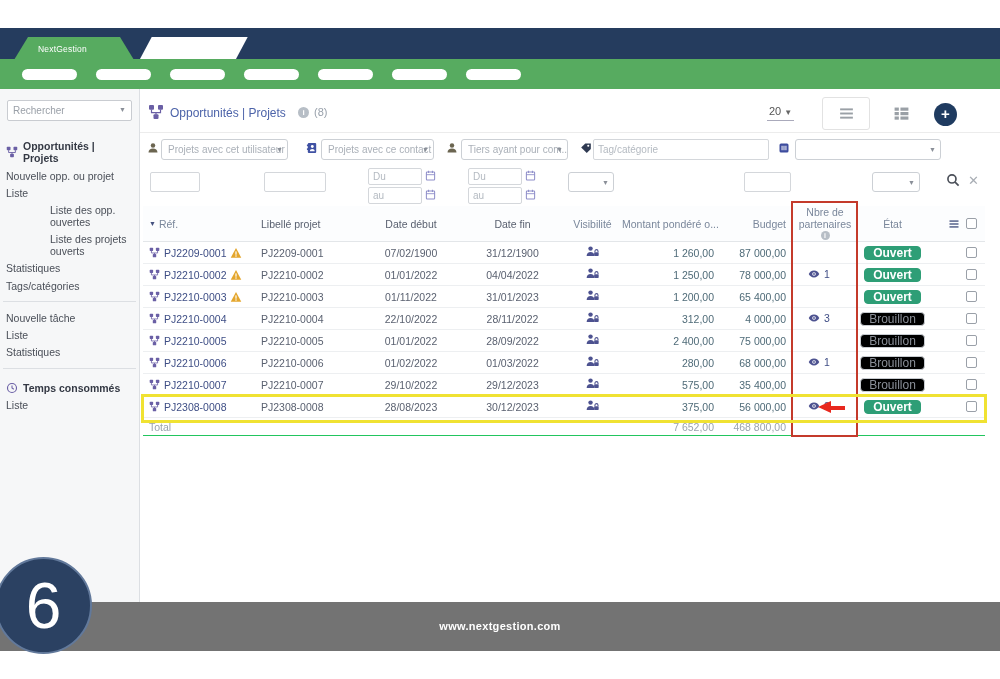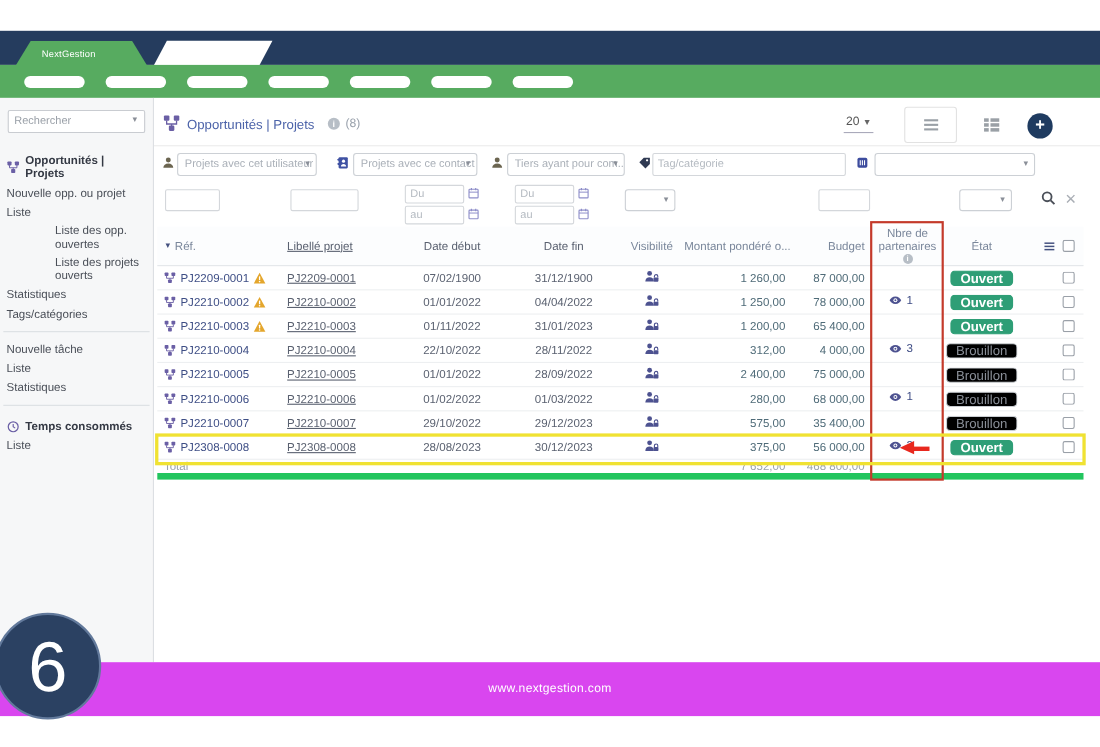--- a/index.html
+++ b/index.html
@@ -62,50 +62,50 @@
   .finput::placeholder{color:#b4bac1;}
   .ficon{position:absolute;}
   .fx{position:absolute;font-size:13px;color:#a8adb4;cursor:pointer;line-height:1;}
 
   
   .table{position:absolute;left:3px;top:117px;width:842px;font-size:10.5px;}
   .tr{display:flex;align-items:center;border-bottom:1px solid #edeff1;height:22px;}
   .tr-head{height:36px;background:#fcfdfe;color:#7a879b;border-bottom:1px solid #e3e6e9;}
   .td{flex:0 0 auto;overflow:hidden;white-space:nowrap;}
   .c0{width:118px;padding-left:6px;display:flex;align-items:center;gap:4px;}
-  .c1{width:99px;color:#5a6170;text-decoration:underline;}
+  .c1{width:99px;color:#5a6170;}
   .c2{width:102px;text-align:center;color:#5a6170;}
   .c3{width:101px;text-align:center;color:#5a6170;}
   .c4{width:59px;text-align:center;}
   .c5{width:96px;text-align:right;padding-right:4px;color:#4f6b78;}
   .c6{width:72px;text-align:right;padding-right:4px;color:#4f6b78;}
   .c7{width:70px;text-align:center;padding-right:12px;color:#3f4d85;}
   .c8{width:65px;text-align:center;}
   .c9{width:60px;display:flex;align-items:center;justify-content:flex-end;gap:6px;padding-right:8px;}
   .tr-head .c0{color:#7a879b;gap:3px;}
   .tr-head .c5,.tr-head .c6{color:#7a879b;}
   .sort-caret{font-size:7px;color:#44517f;}
   .ref-link{color:var(--link);cursor:pointer;}
   .h-partners{width:70px;text-align:center;line-height:11px;display:flex;flex-direction:column;align-items:center;gap:1px;}
   .partners-wrap{display:inline-flex;align-items:center;gap:4px;}
   .badge{display:inline-block;font-size:12px;border-radius:4px;padding:0 8px;line-height:1;cursor:default;}
   .badge.open{background:var(--badge-open);color:#fff;font-weight:bold;border:1px solid var(--badge-open);}
   .badge.draft{background:#000000;color:#8a8f98;border:1px solid #c9cdd2;}
   .cb{width:11px;height:11px;border:1px solid #9aa0a8;border-radius:2px;background:#fff;display:inline-block;cursor:pointer;}
-  .tr-total{height:18px;color:#9aa3ad;border-bottom:6px solid #22c55e;align-items:flex-end;}
+  .tr-total{height:18px;color:#9aa3ad;border-bottom:1px solid #22c55e;}
 
   
   .ann-red{position:absolute;left:791px;top:201px;width:67px;height:236px;border:2px solid var(--ann);pointer-events:none;}
   .ann-yellow{position:absolute;left:141px;top:394px;width:846px;height:29px;border:3px solid var(--hl);pointer-events:none;}
   .ann-arrow-head{position:absolute;left:818px;top:401px;width:0;height:0;border-top:6px solid transparent;border-bottom:6px solid transparent;border-right:13px solid var(--arrow);pointer-events:none;}
   .ann-arrow-tail{position:absolute;left:830px;top:406px;width:15px;height:3.5px;background:var(--arrow);pointer-events:none;}
 
   
-  .footer{position:absolute;left:0;top:602px;width:1000px;height:49px;background:#d946ef;color:#fff;
-    font-size:11px;text-align:center;line-height:49px;letter-spacing:.3px;}
+  .footer{position:absolute;left:0;top:602px;width:1000px;height:49px;background:#737373;color:#fff;
+    font-size:11px;text-align:center;line-height:49px;letter-spacing:.3px;font-weight:bold;}
   .slide-circle{position:absolute;left:-5px;top:557px;width:97px;height:97px;border-radius:50%;background:#2B4162;
     border:2px solid #62799b;color:#fff;font-size:64px;display:flex;align-items:center;justify-content:center;
     font-family:"DejaVu Sans","Liberation Sans",sans-serif;}
 </style>
 </head>
 <body>
 
 <svg width="0" height="0" style="position:absolute">
   <defs>
     <symbol id="i-project" viewBox="0 0 16 16">

